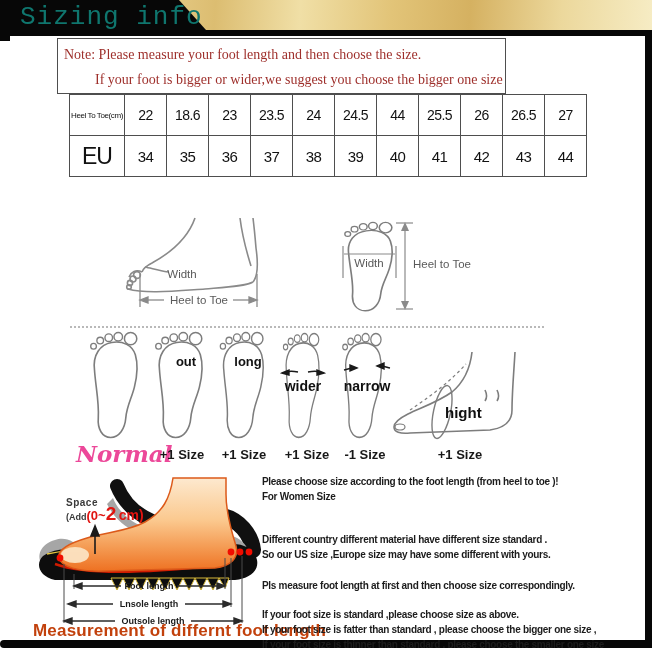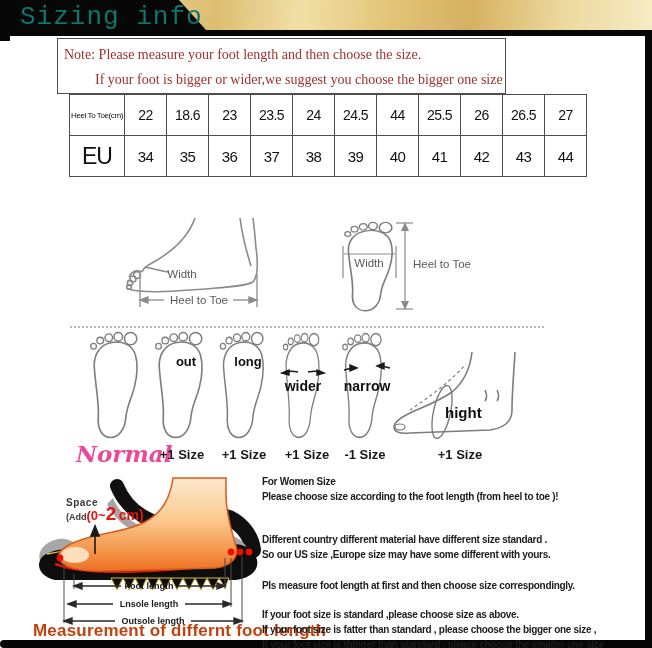--- a/index.html
+++ b/index.html
@@ -293,22 +293,22 @@
 
   <div class="space-label">
     <div class="s1">Space</div>
     <div class="s2"><span>(Add</span><span class="red1">(0~</span><span class="red2">2</span>&nbsp;<span class="red3">cm)</span></div>
   </div>
 
   <div class="measure-caption">Measurement of differnt foot length</div>
 
   <div class="fitnotes">
     <div class="p1">
+      <div>Please choose size according to the foot length (from heel to toe )!</div>
       <div>For Women Size</div>
-      <div>Please choose size according to the foot length (from heel to toe )!</div>
     </div>
     <div class="p2">
       <div>Different country different material have different size standard .</div>
       <div>So our US size ,Europe size may have some different with yours.</div>
     </div>
     <div class="p3">
       <div>Pls measure foot length at first and then choose size correspondingly.</div>
     </div>
     <div class="p4">
       <div>If your foot size is standard ,please choose size as above.</div>

